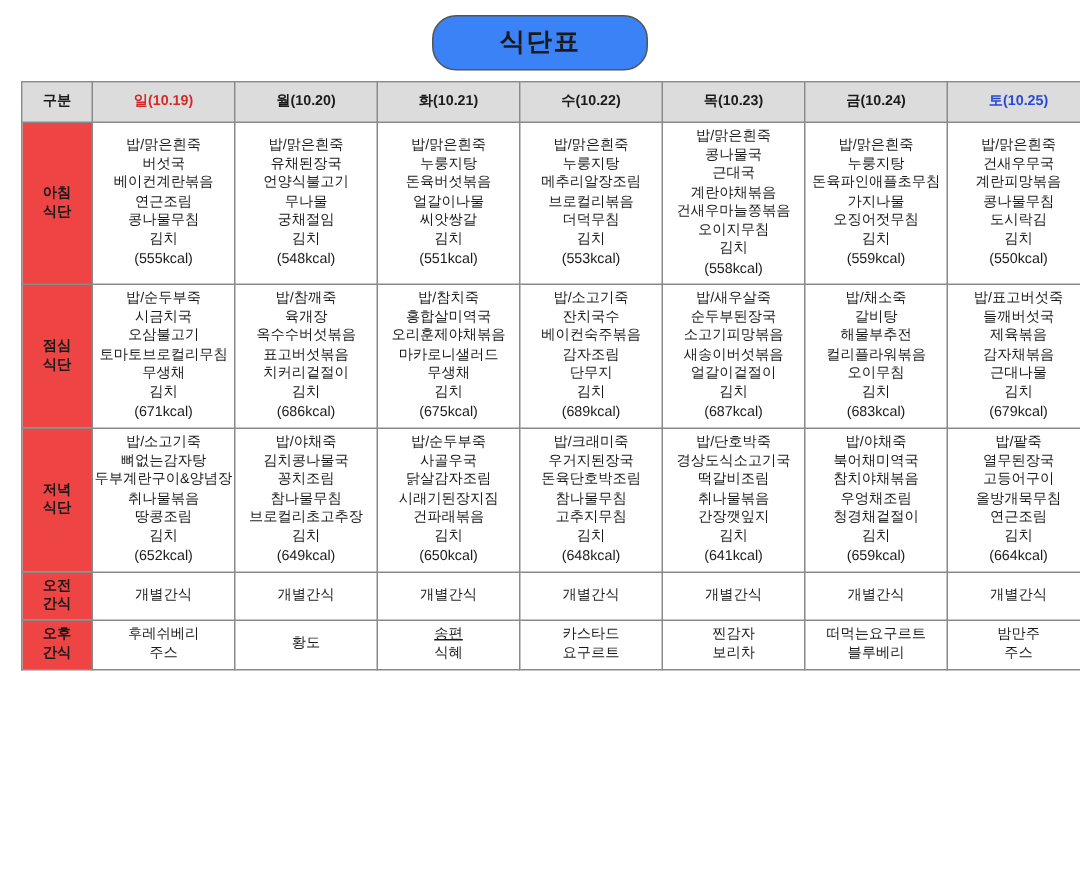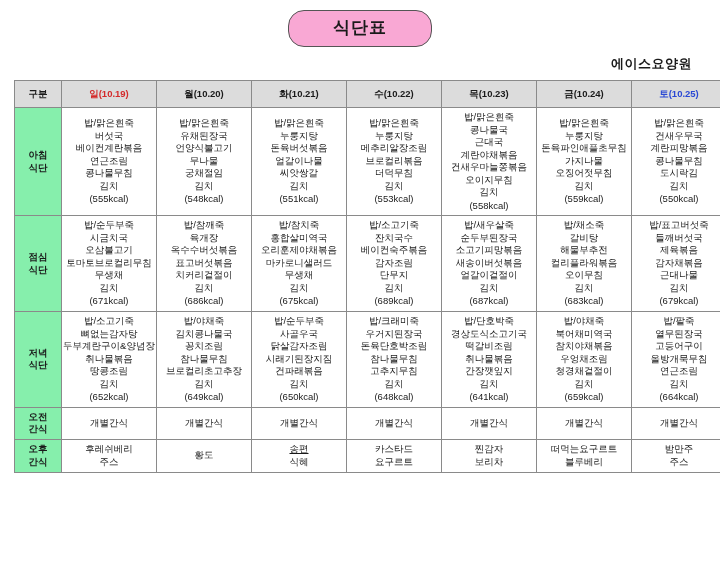--- a/index.html
+++ b/index.html
@@ -26,21 +26,21 @@
     justify-content: center;
     margin-top: 2px;
   }
   .title-box {
     border: 1px solid #555;
     border-radius: 16px;
     padding: 5px 44px 7px 44px;
     font-size: 17px;
     font-weight: bold;
     letter-spacing: 1px;
-    background: #f9a8d4;
+    background: #3b82f6;
   }
   .date-range {
     text-align: center;
     font-size: 14px;
     margin-top: 9px;
     color: #222;
     letter-spacing: 0.5px;
   }
   .org-name {
     text-align: right;
@@ -71,21 +71,21 @@
     font-size: 10.5px;
     font-weight: bold;
     height: 20px;
     padding: 2px 0;
   }
   th.col-gubun { width: 44px; }
   th.day { width: 92px; }
   .sun { color: #d42a2a; }
   .sat { color: #2a48d4; }
   td.rowlabel {
-    background: #86efac;
+    background: #ef4444;
     font-weight: bold;
     font-size: 10.5px;
     width: 44px;
     letter-spacing: 0px;
     line-height: 1.5;
   }
   td.cell {
     padding: 4px 2px;
     height: 1px;
   }
@@ -113,21 +113,20 @@
 </head>
 <body>
 
 <div class="page">
 
   <div class="title-wrap">
     <div class="title-box">식단표</div>
   </div>
 
 
-  <div class="org-name">에이스요양원</div>
 
   <table class="menu">
     <thead>
       <tr>
         <th class="col-gubun">구분</th>
         <th class="day sun">일(10.19)</th>
         <th class="day">월(10.20)</th>
         <th class="day">화(10.21)</th>
         <th class="day">수(10.22)</th>
         <th class="day">목(10.23)</th>

